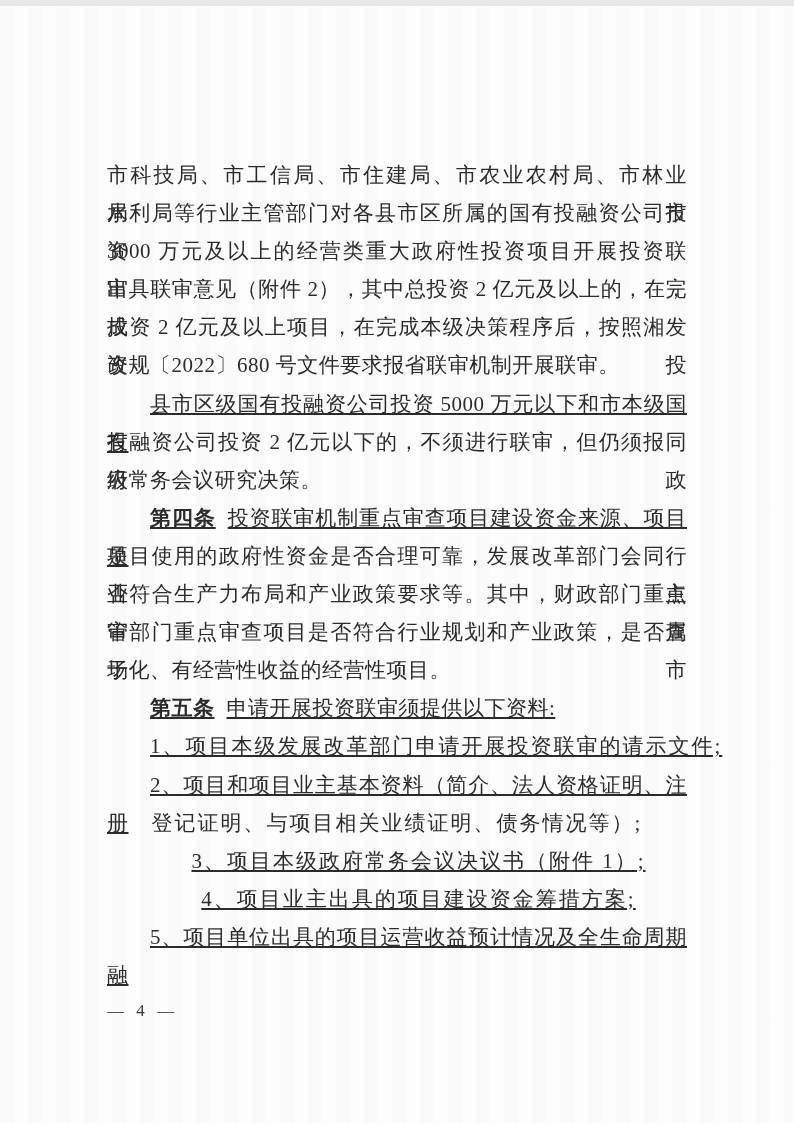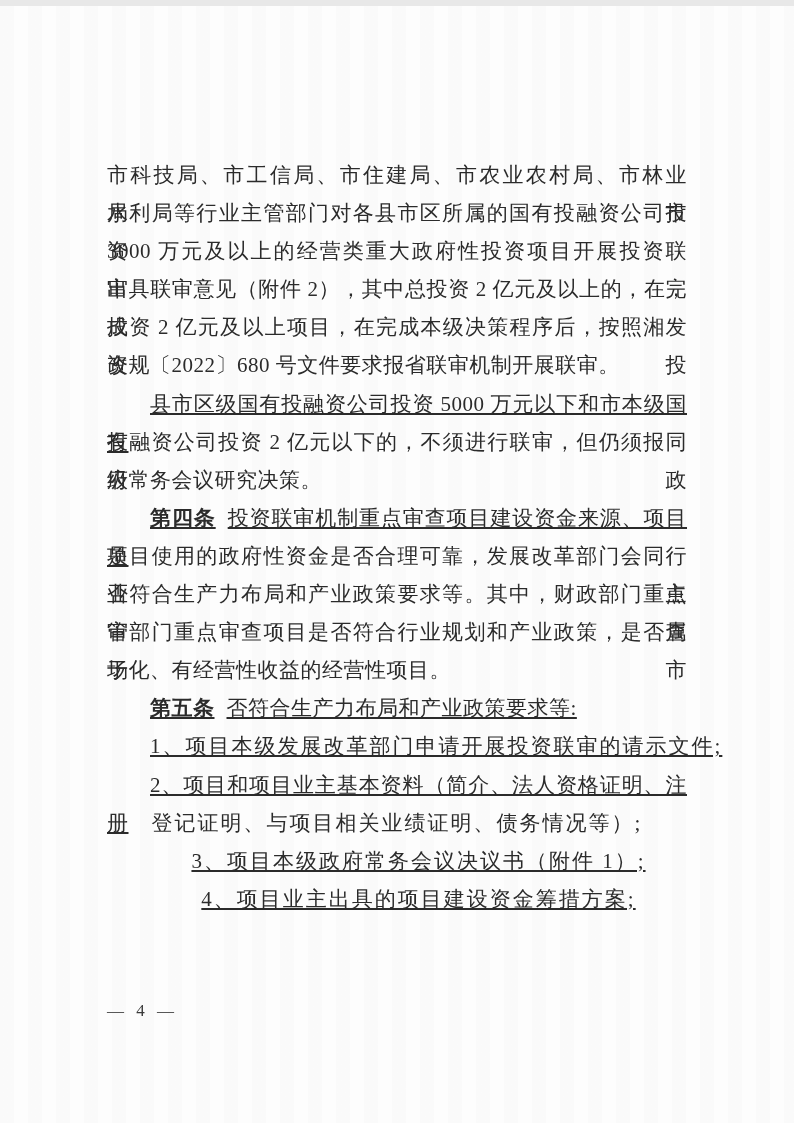--- a/index.html
+++ b/index.html
@@ -93,25 +93,26 @@
 
     <div class="line full ind">
       <span class="article-no">第四条</span><span>投资联审机制重点审查项目建设资金来源、项目是</span>
     </div>
     <div class="line full">项目使用的政府性资金是否合理可靠，发展改革部门会同行业主</div>
     <div class="line full">否符合生产力布局和产业政策要求等。其中，财政部门重点审查</div>
     <div class="line full">管部门重点审查项目是否符合行业规划和产业政策，是否属于市</div>
     <div class="line">场化、有经营性收益的经营性项目。</div>
 
     <div class="line ind">
-      <span class="article-no">第五条</span><span>否符合生产力布局和产业政策要求等:</span>
+      <span class="article-no">第五条</span><span>申请开展投资联审须提供以下资料:</span>
     </div>
     <div class="line ind sp">1、项目本级发展改革部门申请开展投资联审的请示文件;</div>
     <div class="line full ind">2、项目和项目业主基本资料（简介、法人资格证明、注册</div>
     <div class="line sp">登记证明、与项目相关业绩证明、债务情况等）;</div>
     <div class="line ind sp">3、项目本级政府常务会议决议书（附件 1）;</div>
     <div class="line ind sp">4、项目业主出具的项目建设资金筹措方案;</div>
+    <div class="line full ind">5、项目单位出具的项目运营收益预计情况及全生命周期融</div>
 
   </div>
 
   <div class="footer">— 4 —</div>
 
 </div>
 
 </body></html>

